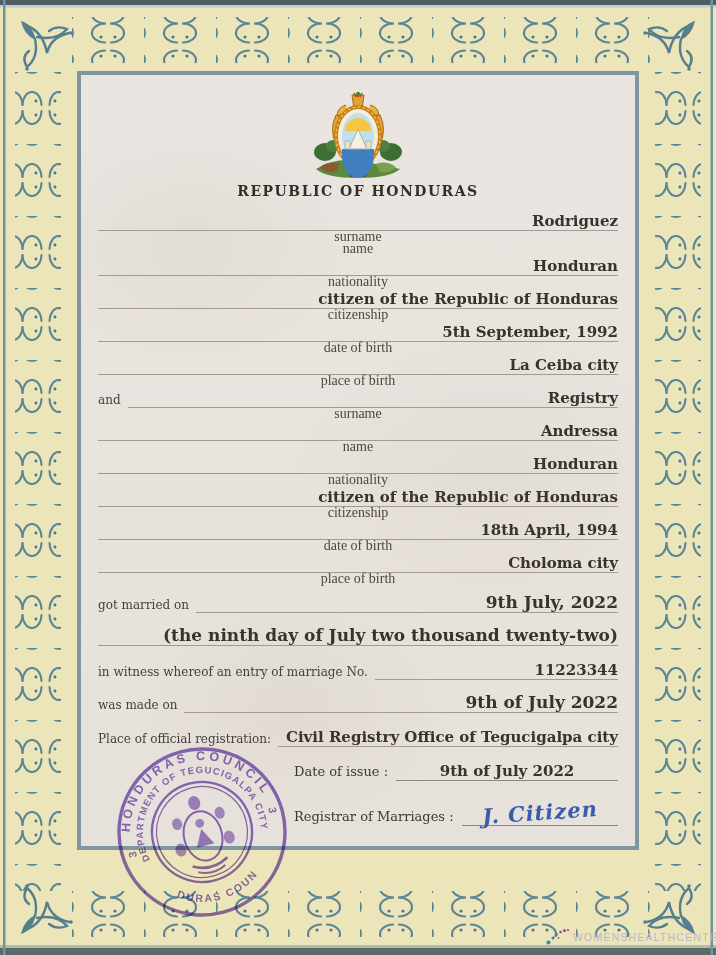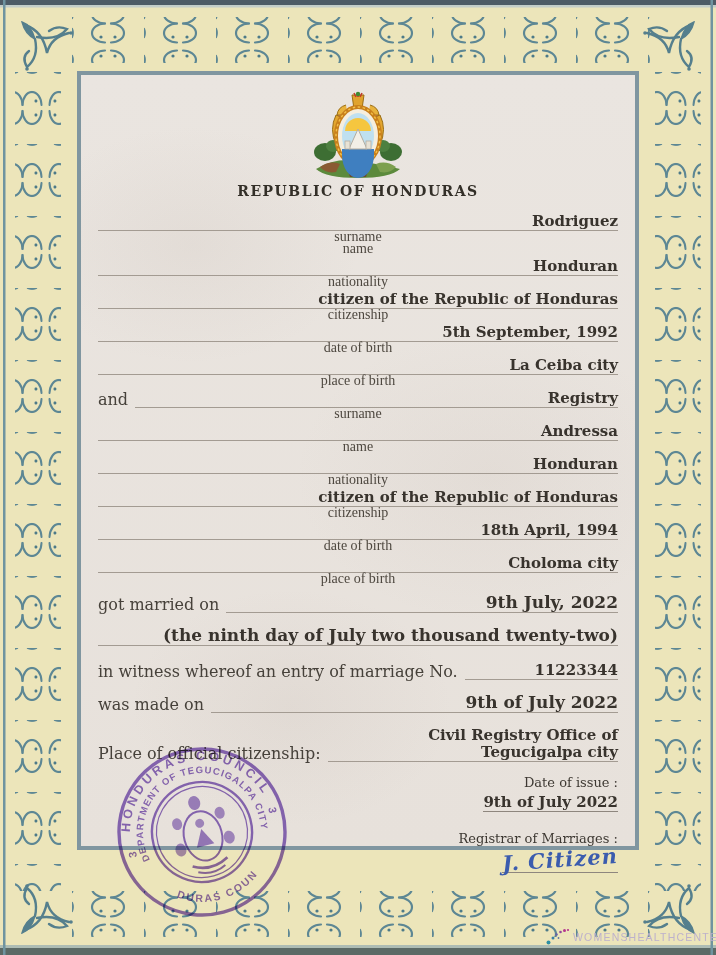--- a/index.html
+++ b/index.html
@@ -24,37 +24,37 @@
     text-align:center;font-size:14px;font-weight:bold;letter-spacing:1.5px;
     color:#332f28;margin-top:2px;
   }
   .title{
     text-align:center;font-size:23px;font-weight:bold;letter-spacing:1px;
     color:#2e2a24;margin-top:10px;line-height:26px;
   }
   .fields{margin-top:12px;}
   .frow{display:flex;align-items:flex-end;}
   .lleft{
-    font-size:16px;color:#46413a;padding-right:7px;white-space:nowrap;
+    font-size:12px;color:#46413a;padding-right:7px;white-space:nowrap;
     line-height:14px;position:relative;top:-1px;
   }
   .fline{flex:1;border-bottom:1px solid #a39b92;text-align:right;}
   .fvalue{
     font-size:15px;font-weight:bold;color:#38332d;line-height:17px;
     display:inline-block;
   }
   .fvalue.big{font-size:17px;line-height:20px;}
   .fsub{
     text-align:center;font-size:14px;color:#4d473f;line-height:10px;
     margin-bottom:2px;margin-top:1px;font-family:Liberation Serif, serif;
   }
   .mt8{margin-top:8px;} .mt12{margin-top:12px;} .mt14{margin-top:14px;}
   
   .issue-block{margin:14px 0 0 196px;}
-  .brow{display:flex;align-items:flex-end;flex-direction:column;}
+  .brow{display:flex;align-items:flex-end;}
   .brow + .brow{margin-top:20px;align-items:flex-end;}
   .blabel{font-size:13px;color:#3d3832;white-space:nowrap;line-height:16px;position:relative;top:-1px;}
   .bline{flex:1;border-bottom:1px solid#8e867e;text-align:center;margin-left:8px;}
   .signature{
     font-size:21px;font-style:italic;color:#3b5cae;letter-spacing:1px;
     display:inline-block;transform:rotate(-4deg);line-height:24px;
     font-weight:bold;
   }
   
   .stamp{
@@ -229,21 +229,21 @@
           <span class="lleft">in witness whereof an entry of marriage No.</span>
           <div class="fline"><span class="fvalue">11223344</span></div>
         </div>
 
         <div class="frow mt12">
           <span class="lleft">was made on</span>
           <div class="fline"><span class="fvalue big">9th of July 2022</span></div>
         </div>
 
         <div class="frow mt14">
-          <span class="lleft">Place of official citizenship:</span>
+          <span class="lleft">Place of official registration:</span>
           <div class="fline"><span class="fvalue">Civil Registry Office of Tegucigalpa city</span></div>
         </div>
 
       </div>
 
       <div class="issue-block">
         <div class="brow">
           <span class="blabel">Date of issue :</span>
           <div class="bline"><span class="fvalue">9th of July 2022</span></div>
         </div>

